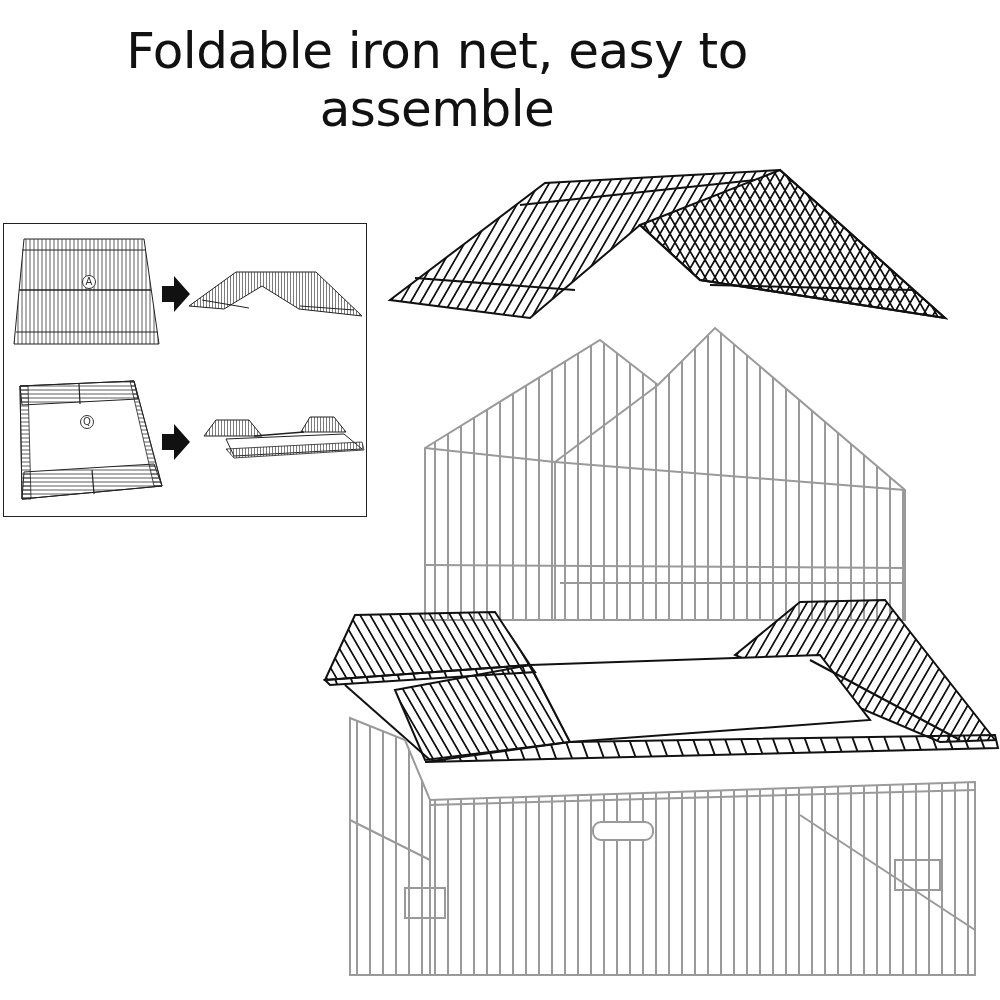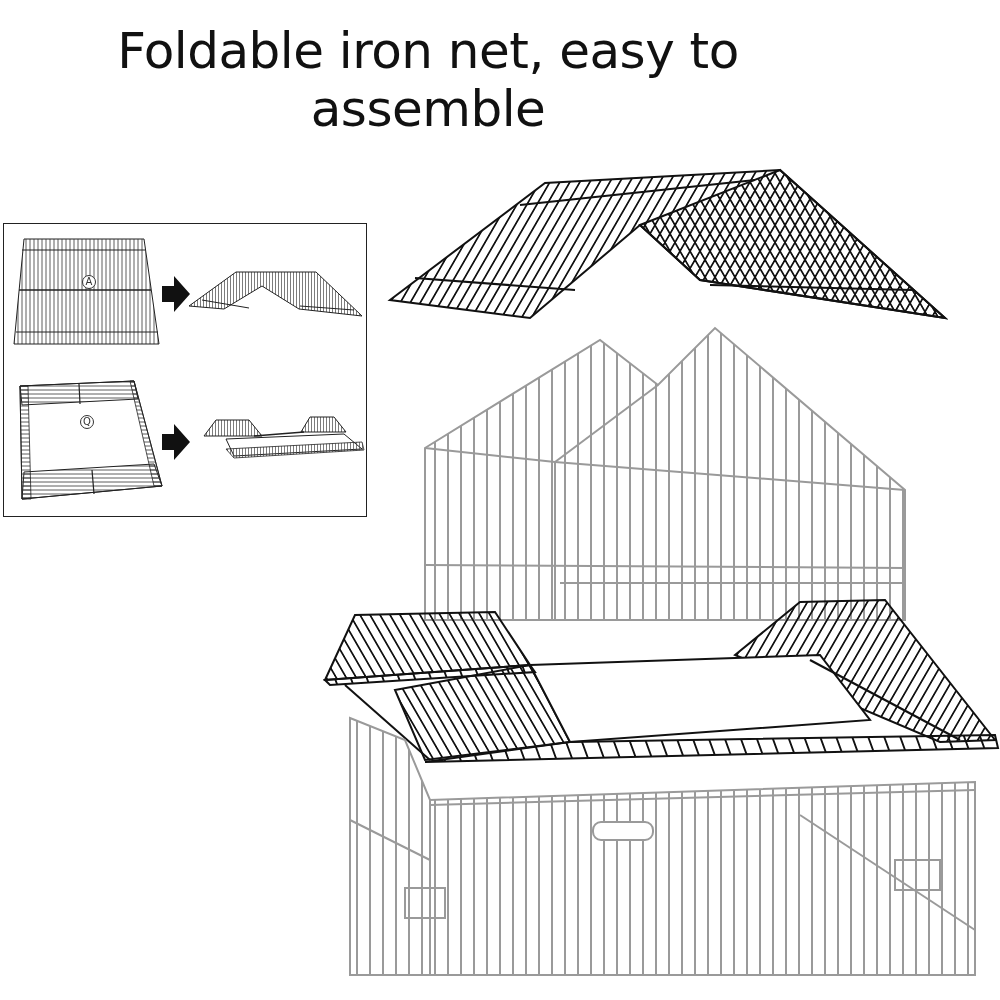--- a/index.html
+++ b/index.html
@@ -1,17 +1,17 @@
 <!DOCTYPE html>
 <html><head>
 <meta charset="utf-8">
 <style>
   html,body{margin:0;padding:0;background:#fff;}
   body{width:1000px;height:1000px;position:relative;overflow:hidden;font-family:"DejaVu Sans","Liberation Sans",sans-serif;}
-  .title{position:absolute;left:4px;top:22px;width:848px;text-align:center;font-size:50px;color:#111;letter-spacing:-0.5px;font-weight:400;}
+  .title{position:absolute;left:13px;top:22px;width:848px;text-align:center;font-size:50px;color:#111;letter-spacing:-0.5px;font-weight:400;}
   .inset{position:absolute;left:3px;top:223px;width:364px;height:294px;border:1.5px solid #222;background:#fff;box-sizing:border-box;}
   .stage{position:absolute;left:0;top:0;width:1000px;height:1000px;}
   .label-a,.label-q{position:absolute;font-size:10px;color:#333;width:12px;height:12px;border:1px solid #333;border-radius:50%;text-align:center;line-height:12px;background:#fff;}
 </style>
 </head>
 <body>
 
 <div class="title">Foldable iron net, easy to assemble</div>
 
 <div class="inset">

